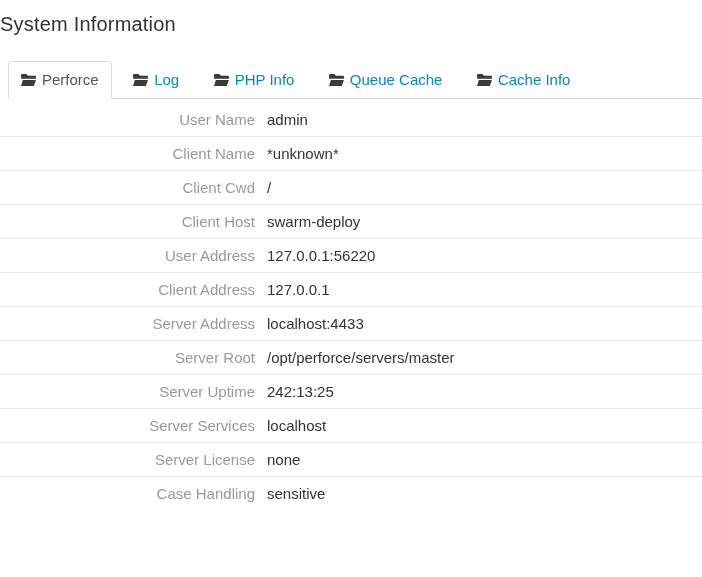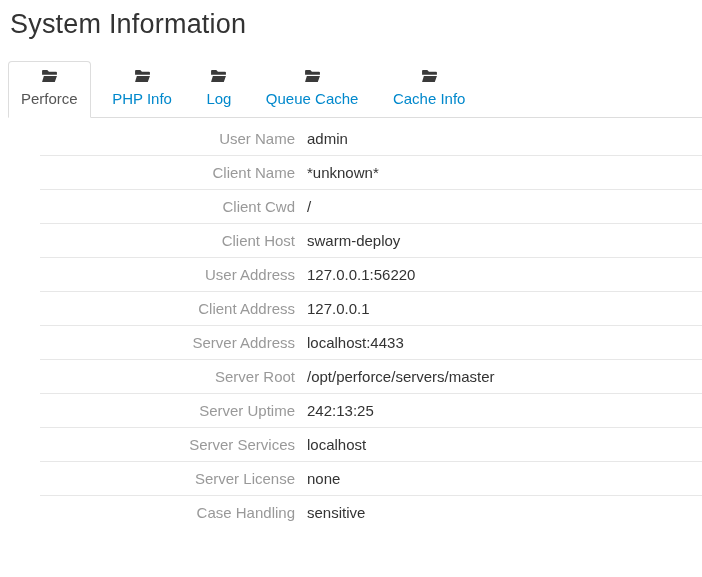--- a/index.html
+++ b/index.html
@@ -14,26 +14,25 @@
   * { box-sizing: border-box; }
   html, body {
     margin: 0; padding: 0;
     background: #ffffff;
     width: 702px; height: 577px;
     overflow: hidden;
     font-family: "Liberation Sans", sans-serif;
   }
   
   .page-title {
-    font-size: 27px;
+    font-size: 20px;
     font-weight: 300;
     line-height: 38px;
     color: var(--title-dark);
     margin: 5px 0 18px;
-    padding-left: 10px;
     letter-spacing: 0.2px;
   }
   
   .tab-bar {
     list-style: none;
     margin: 0 0 0 8px;
     padding: 0;
     border-bottom: 1px solid var(--tab-border);
   }
   .tab-bar li {
@@ -45,38 +44,37 @@
     align-items: center;
     gap: 6px;
     padding: 8px 12px;
     font-size: 15px;
     line-height: 20px;
     text-decoration: none;
     color: var(--link-blue);
     border: 1px solid transparent;
     border-radius: 4px 4px 0 0;
     cursor: pointer;
-    flex-direction: column;
   }
   .tab-link.active {
     color: #555555;
     background: #ffffff;
     border-color: var(--tab-border);
     border-bottom-color: transparent;
     cursor: default;
   }
   .folder-icon {
     display: inline-block;
     width: 15px; height: 13px;
     flex: 0 0 auto;
     color: var(--icon-dark);
   }
   .folder-icon svg { display: block; }
   
-  .tab-content { padding-top: 0; padding-left: 40px; }
+  .tab-content { padding-top: 0; }
   .info-table {
     width: 100%;
     border-collapse: collapse;
     font-size: 15px;
     line-height: 17px;
   }
   .info-table th {
     width: 255px;
     text-align: right;
     font-weight: 400;
@@ -113,32 +111,32 @@
     </a>
   </li>
   <li>
     <a class="tab-link">
       <span class="folder-icon">
         <svg viewBox="0 0 16 14" width="15" height="13" fill="currentColor" aria-hidden="true">
           <path d="M1 0 h4.6 l1.8 1.8 H15 a1 1 0 0 1 1 1 V5.2 H0 V1 a1 1 0 0 1 1 -1 Z"></path>
           <path d="M1.9 6.4 H16 L13.7 13 H0 Z"></path>
         </svg>
       </span>
+      <span>Log</span>
+    </a>
+  </li>
+  <li>
+    <a class="tab-link">
+      <span class="folder-icon">
+        <svg viewBox="0 0 16 14" width="15" height="13" fill="currentColor" aria-hidden="true">
+          <path d="M1 0 h4.6 l1.8 1.8 H15 a1 1 0 0 1 1 1 V5.2 H0 V1 a1 1 0 0 1 1 -1 Z"></path>
+          <path d="M1.9 6.4 H16 L13.7 13 H0 Z"></path>
+        </svg>
+      </span>
       <span>PHP Info</span>
-    </a>
-  </li>
-  <li>
-    <a class="tab-link">
-      <span class="folder-icon">
-        <svg viewBox="0 0 16 14" width="15" height="13" fill="currentColor" aria-hidden="true">
-          <path d="M1 0 h4.6 l1.8 1.8 H15 a1 1 0 0 1 1 1 V5.2 H0 V1 a1 1 0 0 1 1 -1 Z"></path>
-          <path d="M1.9 6.4 H16 L13.7 13 H0 Z"></path>
-        </svg>
-      </span>
-      <span>Log</span>
     </a>
   </li>
   <li>
     <a class="tab-link">
       <span class="folder-icon">
         <svg viewBox="0 0 16 14" width="15" height="13" fill="currentColor" aria-hidden="true">
           <path d="M1 0 h4.6 l1.8 1.8 H15 a1 1 0 0 1 1 1 V5.2 H0 V1 a1 1 0 0 1 1 -1 Z"></path>
           <path d="M1.9 6.4 H16 L13.7 13 H0 Z"></path>
         </svg>
       </span>

